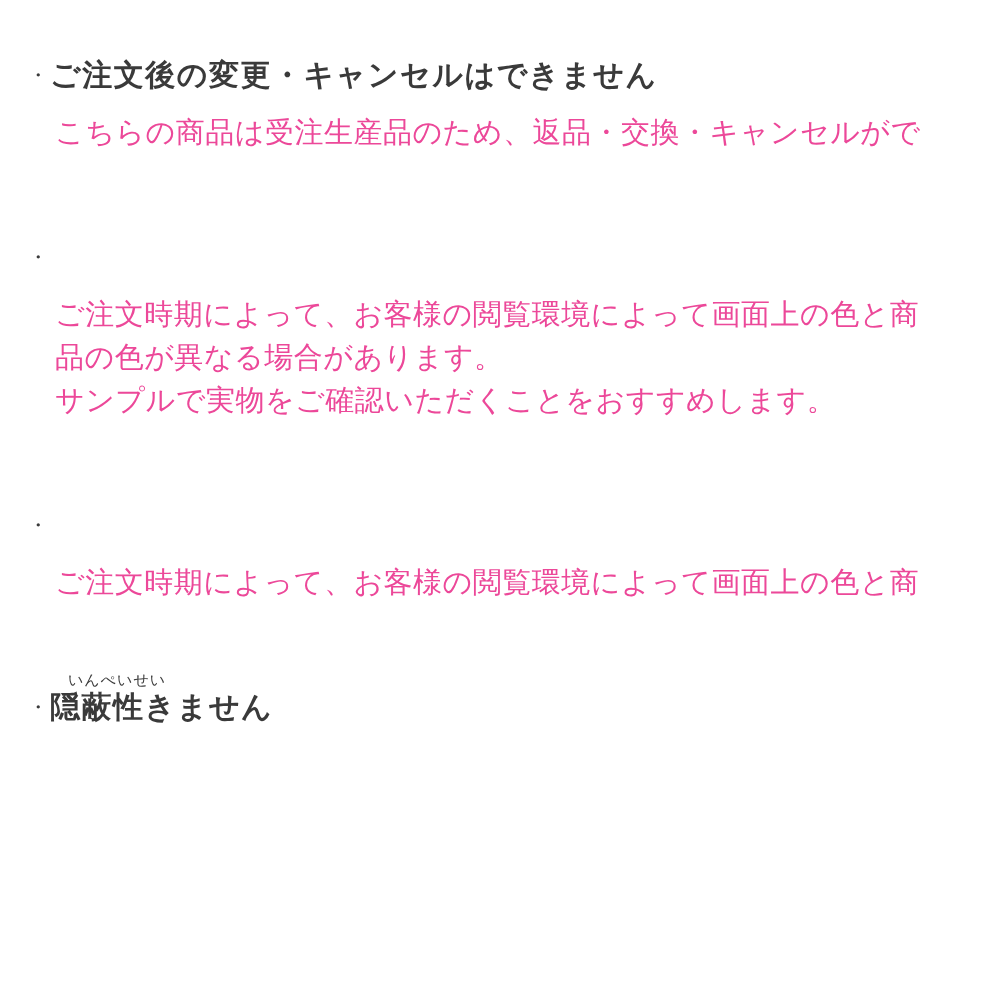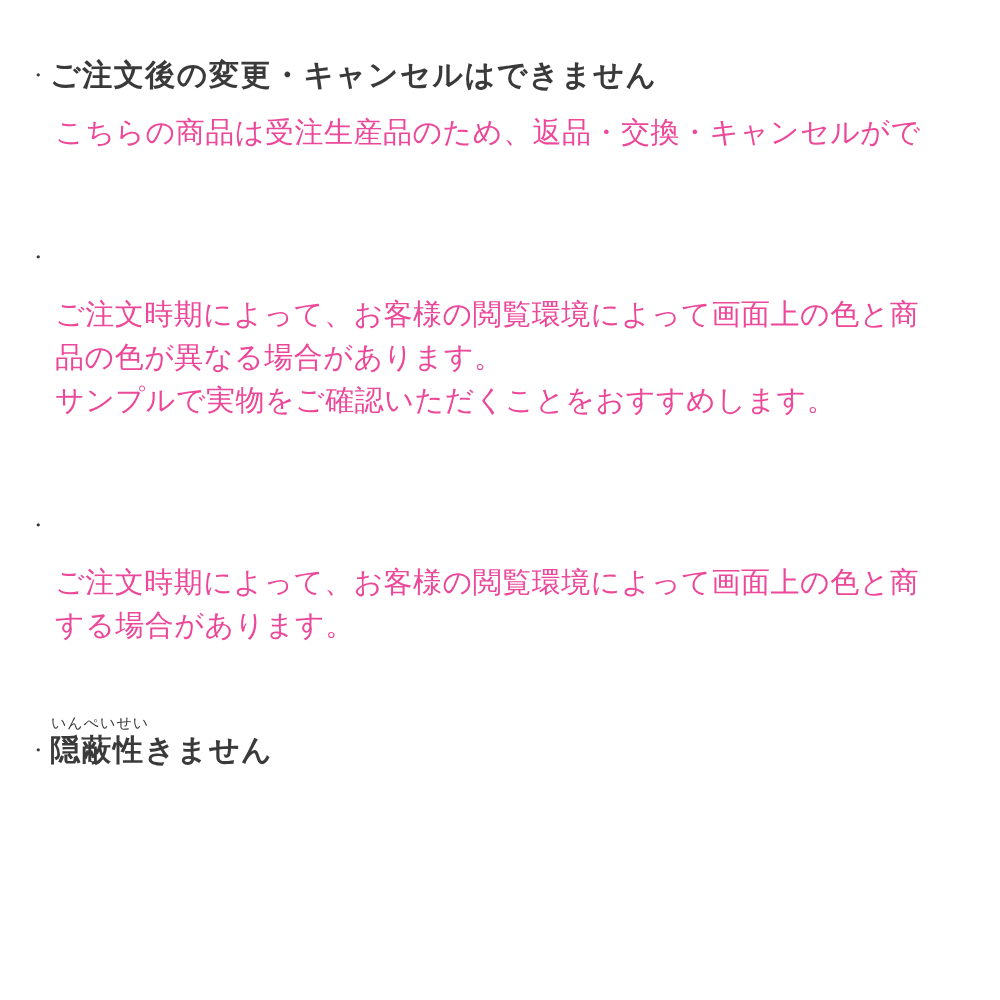--- a/index.html
+++ b/index.html
@@ -57,21 +57,21 @@
     white-space: nowrap;
   }
   
   .ruby-wrap {
     position: relative;
     display: inline-block;
   }
   .ruby-text {
     position: absolute;
     bottom: 100%;
-    left: 1px;
+    left: 18px;
     margin-bottom: 1px;
     font-size: 15px;
     font-weight: normal;
     letter-spacing: 1px;
     line-height: 1;
     white-space: nowrap;
     color: #3a3a3a;
   }
 </style>
 </head>
@@ -99,21 +99,20 @@
       <p class="body-line">サンプルで実物をご確認いただくことをおすすめします。</p>
     </div>
   </div>
 
   <div class="section">
     <div class="heading-row">
       <span class="bullet">・</span>
     </div>
     <div class="body-block">
       <p class="body-line">ご注文時期によって、お客様の閲覧環境によって画面上の色と商</p>
-      <p class="body-line">する場合があります。</p>
     </div>
   </div>
 
   <div class="section">
     <div class="heading-row">
       <span class="bullet">・</span>
       <h2 class="heading"><span class="ruby-wrap"><span class="ruby-text">いんぺいせい</span><span>隠蔽性</span></span><span>きません</span></h2>
     </div>
   </div>
 

